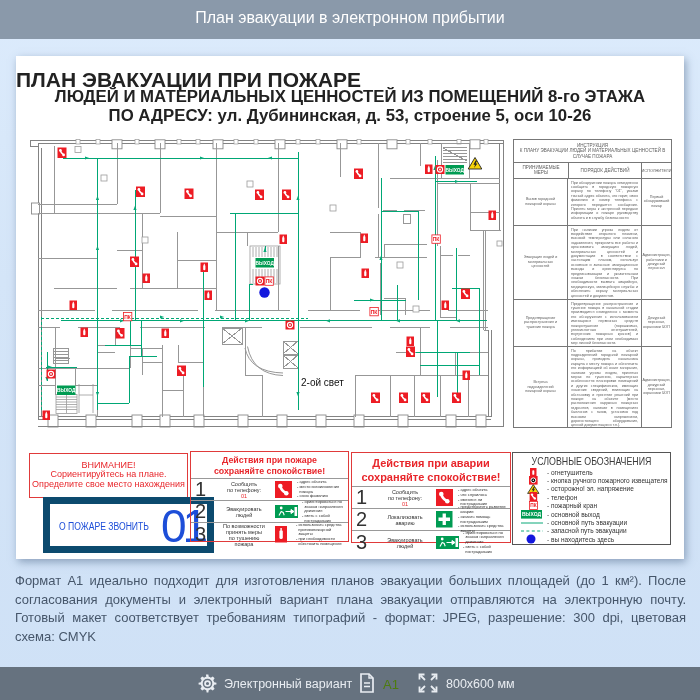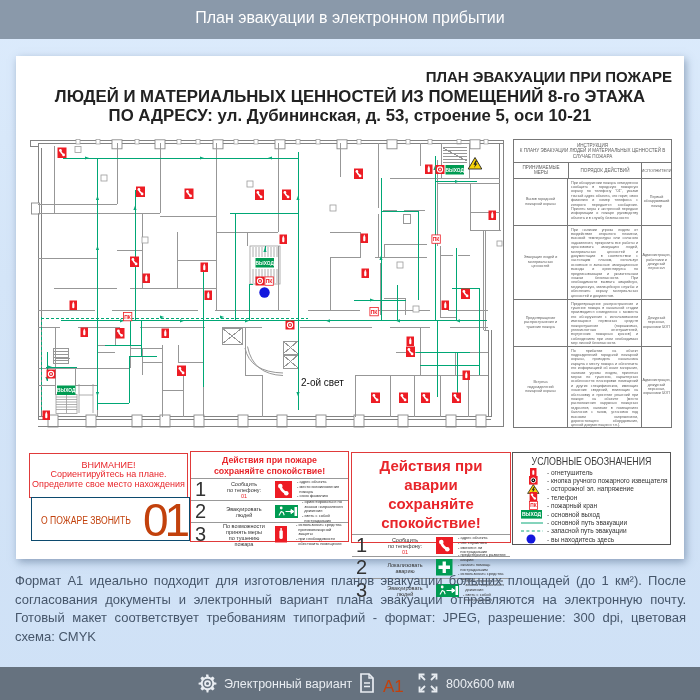--- a/index.html
+++ b/index.html
@@ -11,25 +11,25 @@
 <body>
 
 <div class="abs" style="left:0;top:0;width:700px;height:700px;background:linear-gradient(180deg,#dcebfc 0%,#d4e5f8 40%,#cfe1f6 100%);"></div>
 
 <div class="abs" style="left:0;top:0;width:700px;height:39px;background:#8a99aa;"></div>
 
 <div class="abs" style="left:0;top:9px;width:700px;text-align:center;color:#ffffff;font-size:16px;">План эвакуации в электронном прибытии</div>
 
 <div class="abs" style="left:16px;top:56px;width:668px;height:503px;background:#ffffff;box-shadow:2px 3px 8px rgba(70,95,130,0.5);"></div>
 
-<div class="abs" style="left:16px;top:68px;width:656px;text-align:right;font-size:15px;font-weight:bold;color:#222;">ПЛАН ЭВАКУАЦИИ ПРИ ПОЖАРЕ</div>
+<div class="abs" style="left:16px;top:68px;width:656px;text-align:left;font-size:21px;font-weight:bold;color:#222;">ПЛАН ЭВАКУАЦИИ ПРИ ПОЖАРЕ</div>
 
 <div class="abs" style="left:16px;top:87px;width:668px;text-align:center;font-size:16.8px;font-weight:bold;color:#222;">ЛЮДЕЙ И МАТЕРИАЛЬНЫХ ЦЕННОСТЕЙ ИЗ ПОМЕЩЕНИЙ 8-го ЭТАЖА</div>
 
-<div class="abs" style="left:16px;top:106px;width:668px;text-align:center;font-size:16.8px;font-weight:bold;color:#222;">ПО АДРЕСУ: ул. Дубининская, д. 53, строение 5, оси 10-21</div>
+<div class="abs" style="left:16px;top:106px;width:668px;text-align:center;font-size:16.8px;font-weight:bold;color:#222;">ПО АДРЕСУ: ул. Дубининская, д. 53, строение 5, оси 10-26</div>
 
 <svg class="abs" style="left:28px;top:125px;" width="480" height="325" viewBox="28 125 480 325" fill="none">
 <defs>
   <g id="icphone">
     <rect x="0" y="0" width="9" height="10.5" fill="#ed1c24"></rect>
     <circle cx="2.9" cy="2.9" r="1.35" fill="#ffffff"></circle>
     <circle cx="6.1" cy="7.4" r="1.35" fill="#ffffff"></circle>
     <path d="M2.9,2.9 Q3.2,5.6 6.1,7.4" stroke="#ffffff" stroke-width="1.5" fill="none"></path>
   </g>
   <g id="icext">
@@ -364,21 +364,21 @@
 
   <div style="display:flex;height:81px;font-size:3.7px;line-height:4.4px;">
     <div style="width:54px;border-right:1px solid #777;display:flex;align-items:center;justify-content:center;text-align:center;padding:1px;box-sizing:border-box;">Встреча<br>подразделений<br>пожарной охраны</div>
     <div style="flex:1;border-right:1px solid #777;padding:2px 3px;text-align:justify;box-sizing:border-box;">По прибытии на объект подразделений городской пожарной охраны, проводить начальника караула к месту пожара и обеспечить его информацией об очаге загорания, наличии угрозы людям, принятых мерах по тушению, характерных особенностях планировки помещений и других специфических, имеющих значение сведений, влияющих на обстановку и принятие решений при пожаре на объекте (место расположения наружных пожарных гидрантов, наличие в помещениях баллонов с газом, установок под высоким напряжением, дорогостоящего оборудования, ценной документации и т.п.).</div>
     <div style="width:29px;display:flex;align-items:center;justify-content:center;text-align:center;padding:1px;box-sizing:border-box;">Администрация,<br>дежурный<br>персонал,<br>охранники ЧОП</div>
   </div>
 </div>
 
 <div class="abs" style="left:29px;top:453px;width:157px;height:36px;border:1px solid #e03a3a;color:#e8262b;text-align:center;font-size:9px;line-height:9.4px;padding-top:7px;box-sizing:content-box;">ВНИМАНИЕ!<br>Сориентируйтесь на плане.<br>Определите свое место нахождения</div>
 
-<div class="abs" style="left:31px;top:497px;width:157px;height:42px;border:1px solid #0c4a6e;color:#c2410c;">
+<div class="abs" style="left:43px;top:497px;width:157px;height:42px;border:7px solid #0c4a6e;color:#1d4ed8;">
 
   <div class="abs" style="left:9px;top:17px;font-size:10px;transform:scaleX(0.86);transform-origin:0 0;">О ПОЖАРЕ ЗВОНИТЬ</div>
 
   <div class="abs" style="left:111px;top:-5px;font-size:46px;font-weight:400;letter-spacing:-4px;">01</div>
 </div>
 
 <div class="abs" style="left:190px;top:451px;width:157px;height:89px;border:1px solid #e03a3a;">
 
   <div style="text-align:center;color:#e8262b;font-weight:bold;font-size:8.8px;line-height:10.6px;padding-top:3px;">Действия при пожаре<br>сохраняйте спокойствие!</div>
 
@@ -414,21 +414,21 @@
         <rect width="12" height="16.5" fill="#ed1c24"></rect>
         <rect x="4.4" y="4" width="3.4" height="9" rx="1.6" fill="#fff"></rect>
         <rect x="5.4" y="2" width="1.4" height="2" fill="#fff"></rect>
       </svg>
     <div style="margin-left:8px;font-size:4px;line-height:4.8px;color:#333;">- использовать средства<br>&nbsp;&nbsp;противопожарной<br>&nbsp;&nbsp;защиты<br>- при необходимости<br>&nbsp;&nbsp;обесточить помещение</div>
   </div>
 </div>
 
 <div class="abs" style="left:351px;top:452px;width:158px;height:89px;border:1px solid #e03a3a;">
 
-  <div style="text-align:center;color:#e8262b;font-weight:bold;font-size:15px;line-height:19px;padding-top:3px;">Действия при аварии<br>сохраняйте спокойствие!</div>
+  <div style="text-align:center;color:#e8262b;font-weight:bold;font-size:11px;line-height:14px;padding-top:3px;">Действия при аварии<br>сохраняйте спокойствие!</div>
 
   <div style="display:flex;align-items:center;height:21px;border-top:1px solid #999;margin-top:2px;">
     <div style="width:18px;font-size:20px;color:#333;padding-left:4px;">1</div>
     <div style="width:62px;text-align:center;font-size:5.5px;line-height:6px;color:#333;">Сообщить<br>по телефону:<br><span style="color:#e8262b;">01</span></div>
     <svg width="18" height="17">
         <rect width="17" height="17" fill="#ed1c24"></rect>
         <circle cx="5.3" cy="5" r="2.3" fill="#fff"></circle>
         <circle cx="11.3" cy="12.2" r="2.3" fill="#fff"></circle>
         <path d="M5.3,5 Q6,9.5 11.3,12.2" stroke="#fff" stroke-width="2.6" fill="none"></path>
       </svg>
@@ -530,21 +530,21 @@
 </svg>
 
 <div class="abs" style="left:224px;top:677px;font-size:12.5px;color:#e9edf2;">Электронный вариант</div>
 
 <svg class="abs" style="left:359px;top:673px;" width="16" height="20" viewBox="0 0 16 20">
   <path d="M2,1 H10 L14,5 V19 H2 Z" fill="none" stroke="#e9edf2" stroke-width="1.7"></path>
   <path d="M10,1 V5 H14" fill="none" stroke="#e9edf2" stroke-width="1.4"></path>
   <path d="M5,10 H11 M5,13.5 H11" stroke="#e9edf2" stroke-width="1.4"></path>
 </svg>
 
-<div class="abs" style="left:383px;top:677px;font-size:17px;color:#c2410c;">A1</div>
+<div class="abs" style="left:383px;top:677px;font-size:13px;color:#4d7c0f;">A1</div>
 
 <svg class="abs" style="left:418px;top:673px;" width="20" height="20" viewBox="0 0 20 20">
   <g stroke="#e9edf2" stroke-width="1.8" fill="none">
     <path d="M1.5,6.5 V1.5 H6.5 M13.5,1.5 H18.5 V6.5 M18.5,13.5 V18.5 H13.5 M6.5,18.5 H1.5 V13.5"></path>
     <path d="M2.5,2.5 L7,7 M17.5,2.5 L13,7 M17.5,17.5 L13,13 M2.5,17.5 L7,13"></path>
   </g>
 </svg>
 
 <div class="abs" style="left:446px;top:677px;font-size:12.5px;color:#e9edf2;">800x600 мм</div>
 

